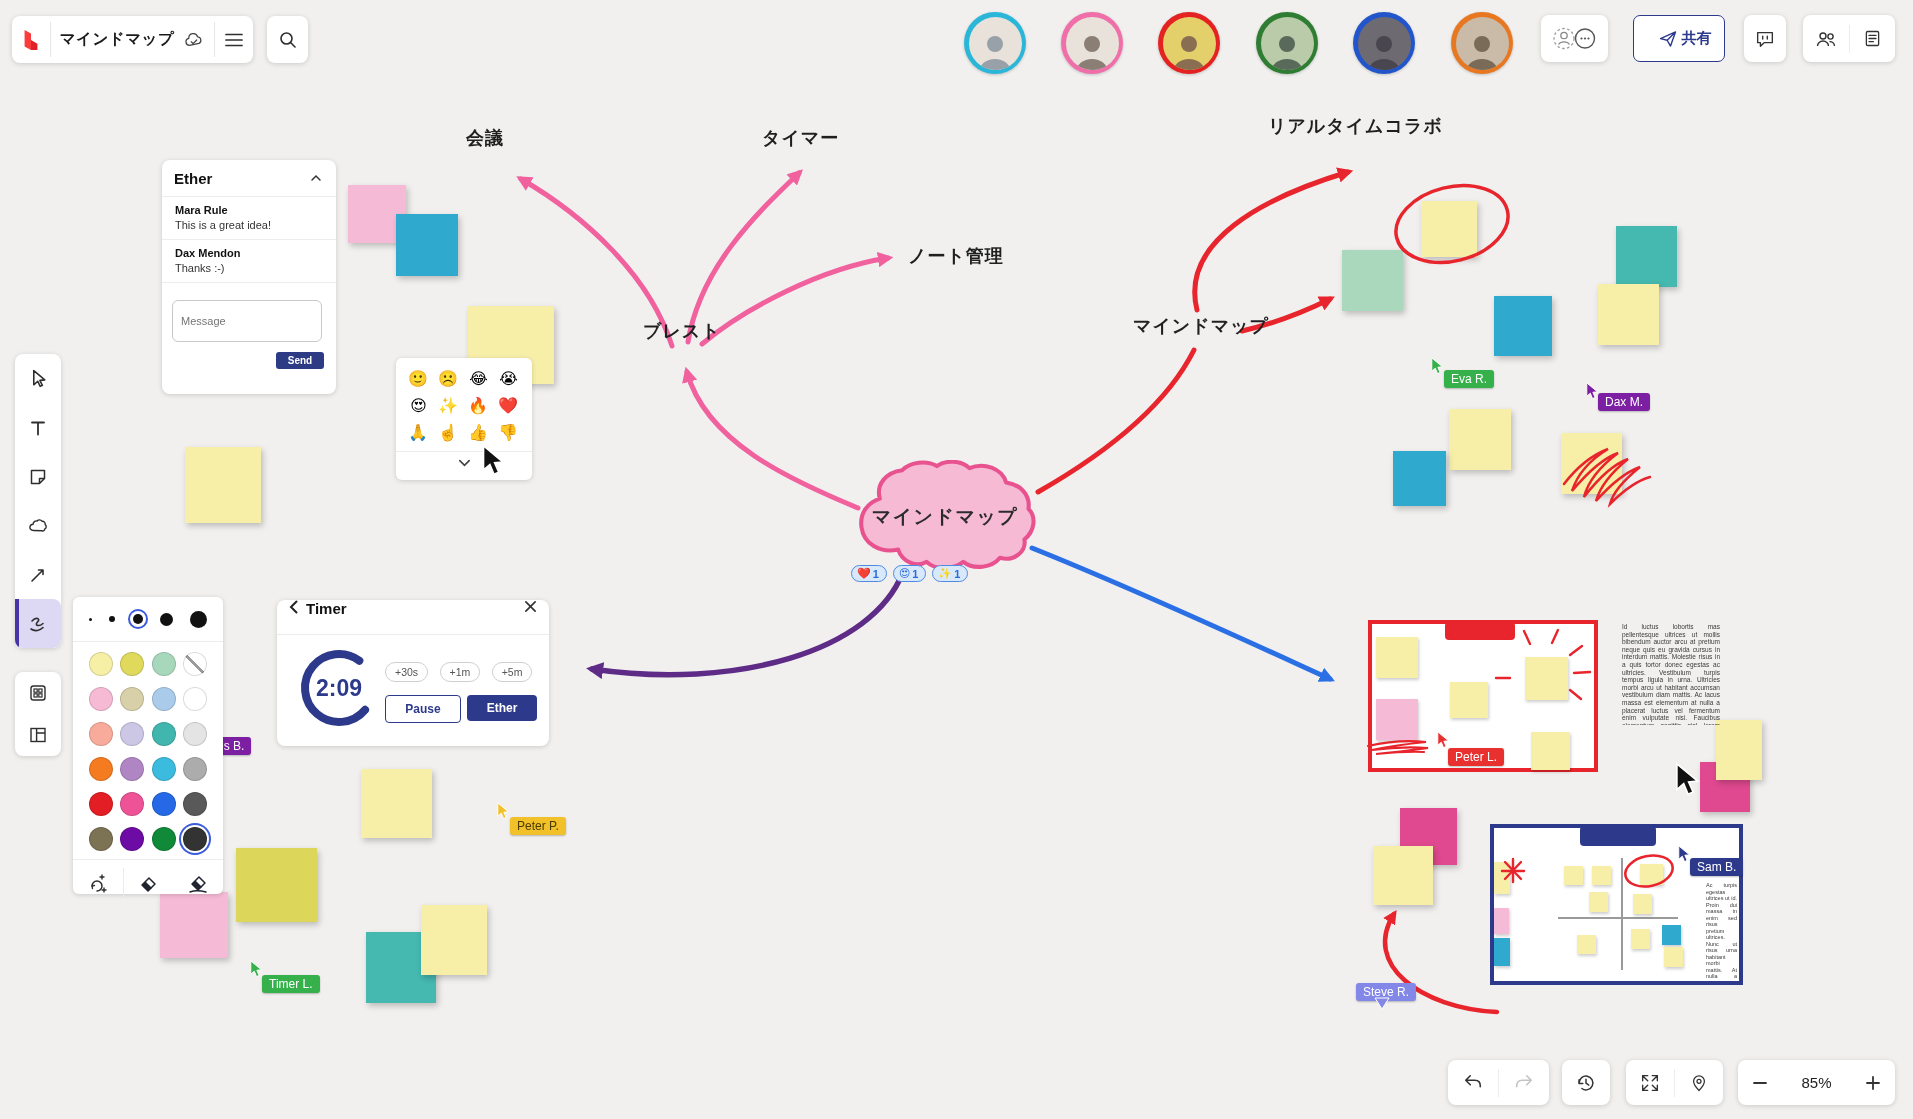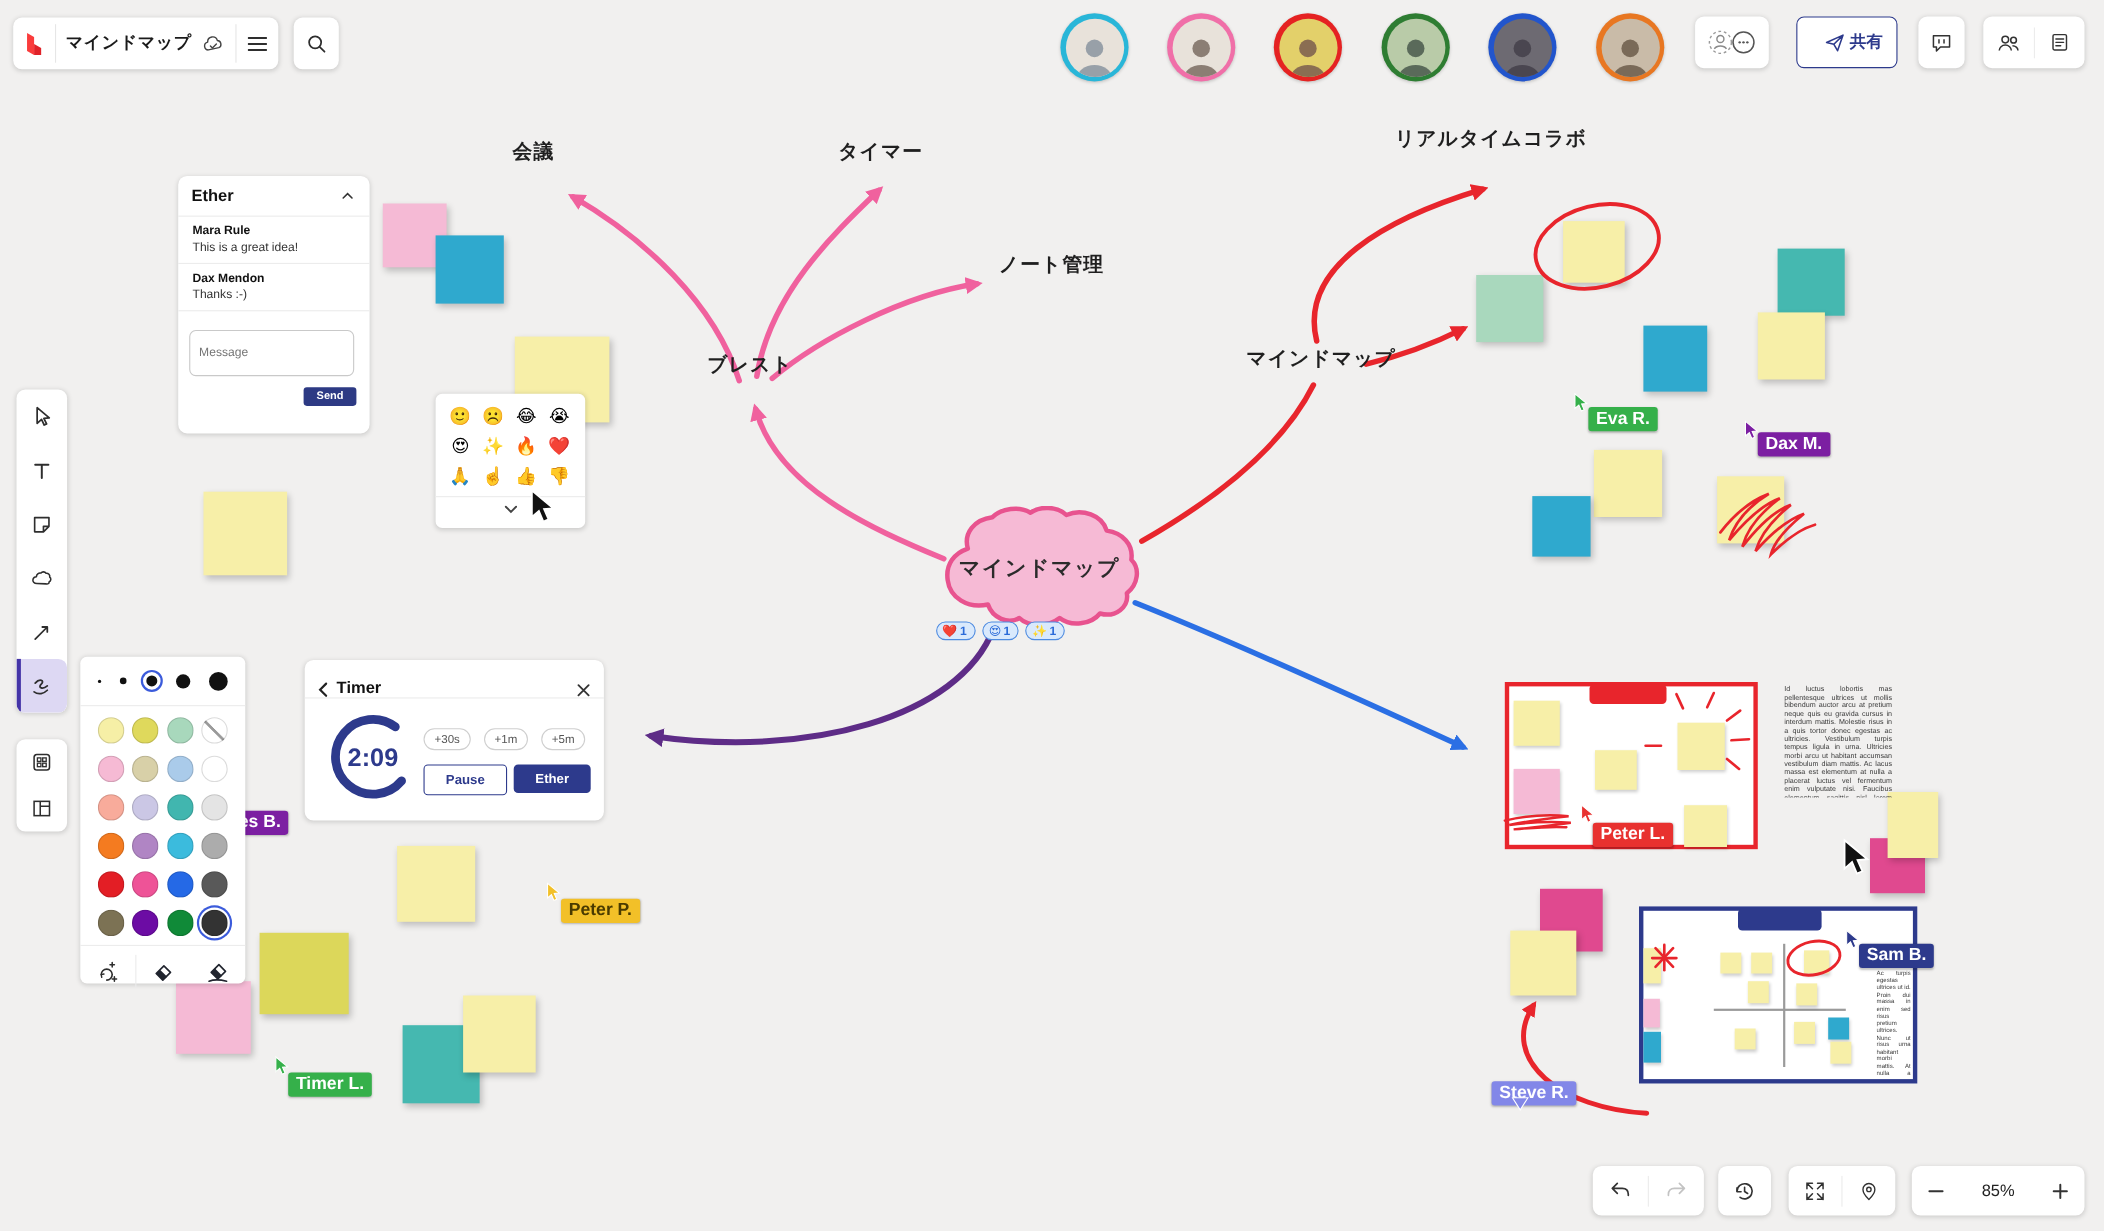--- a/index.html
+++ b/index.html
@@ -5,21 +5,21 @@
   html,body{margin:0;padding:0;background:#e9e9e9;font-family:"Liberation Sans","DejaVu Sans",sans-serif;}
   #canvas{position:relative;width:1913px;height:1119px;background:#F1F0EF;overflow:hidden;}
   .card{background:#fff;border-radius:8px;box-shadow:0 1px 5px rgba(0,0,0,.16);}
   .flexc{display:flex;align-items:center;justify-content:center;}
   #overlay{position:absolute;left:0;top:0;z-index:3;pointer-events:none;}
   .sticky{position:absolute;z-index:1;box-shadow:2px 3px 6px rgba(0,0,0,.22);}
   .frame{position:absolute;z-index:2;background:#fff;}
   .frame .fsticky{position:absolute;box-shadow:1px 2px 3px rgba(0,0,0,.2);}
   .ftab{position:absolute;border-radius:4px;}
   .blabel{position:absolute;z-index:4;font-weight:bold;font-size:18px;color:#1f1f1f;letter-spacing:1px;white-space:nowrap;}
-  .utag{position:absolute;z-index:30;color:#fff;font-size:16px;font-weight:bold;padding:2px 7px;border-radius:3px;white-space:nowrap;box-shadow:0 1px 2px rgba(0,0,0,.25);}
+  .utag{position:absolute;z-index:30;color:#fff;font-size:12px;font-weight:normal;padding:2px 7px;border-radius:3px;white-space:nowrap;box-shadow:0 1px 2px rgba(0,0,0,.25);}
   .utag.darktext{color:#4a3b00;}
   .cur{position:absolute;z-index:31;}
   .panel{position:absolute;z-index:10;}
   .hdr{position:absolute;z-index:20;}
   
   #header-card{left:12px;top:16px;width:241px;height:47px;display:flex;align-items:stretch;}
   .hsec{display:flex;align-items:center;justify-content:center;}
   .hdiv{width:1px;background:#e6e6e6;margin:6px 0;}
   #board-title{font-weight:bold;font-size:15.5px;color:#1a1a1a;letter-spacing:.5px;}
   
@@ -51,21 +51,21 @@
   .sdot.sel{box-shadow:0 0 0 3px #fff,0 0 0 5px #3B5BDB;}
   .swgrid{display:grid;grid-template-columns:repeat(4,1fr);padding:10px 12px 8px;row-gap:11px;justify-items:center;}
   .sw{width:22px;height:22px;border-radius:50%;border:1px solid rgba(0,0,0,.14);cursor:pointer;}
   .sw.sel{box-shadow:0 0 0 2px #fff,0 0 0 4px #3B5BDB;}
   .sw.none-swatch{background-image:linear-gradient(45deg,transparent 45%,#9a9a9a 45%,#9a9a9a 53%,transparent 53%);}
   .cptools{display:flex;align-items:center;border-top:1px solid #ececec;height:45px;}
   .cptool{flex:1;display:flex;align-items:center;justify-content:center;height:100%;cursor:pointer;}
   .cptdiv{width:1px;height:30px;background:#ececec;}
   
   #timer{left:277px;top:600px;width:272px;height:146px;border-radius:8px;}
-  #timer .thead{height:34px;display:flex;align-items:flex-end;padding:0 12px;border-bottom:1px solid #ececec;}
+  #timer .thead{height:34px;display:flex;align-items:flex-start;padding:0 12px;border-bottom:1px solid #ececec;}
   #timer .ttitle{font-weight:bold;font-size:15px;color:#111;margin-left:8px;flex:1;}
   .tpill{display:inline-flex;align-items:center;justify-content:center;border:1px solid #cfcfcf;border-radius:12px;font-size:10.5px;color:#555;padding:3px 9px;margin-right:7px;background:#fff;cursor:pointer;}
   #timer-pause{position:absolute;left:108px;top:95px;width:74px;height:26px;border:1.5px solid #2D3A8C;border-radius:4px;background:#fff;color:#2D3A8C;font-weight:bold;font-size:12px;display:flex;align-items:center;justify-content:center;cursor:pointer;}
   #timer-stop{position:absolute;left:190px;top:95px;width:70px;height:26px;border:none;border-radius:4px;background:#2D3A8C;color:#fff;font-weight:bold;font-size:12px;display:flex;align-items:center;justify-content:center;cursor:pointer;}
   #timer-time{position:absolute;left:16px;top:42px;width:92px;height:92px;display:flex;align-items:center;justify-content:center;font-size:23px;font-weight:bold;color:#2D3A8C;}
   
   #cloudnode{position:absolute;left:850px;top:460px;width:190px;height:112px;z-index:4;}
   #cloudnode span{position:absolute;left:0;right:0;top:44px;text-align:center;font-weight:bold;font-size:19px;color:#2b2b2b;letter-spacing:1.5px;}
   
   #reactions{position:absolute;left:851px;top:565px;display:flex;gap:6px;z-index:5;}
@@ -189,21 +189,21 @@
     <div class="fsticky" style="left: 168px; top: 97px; width: 19px; height: 20px; background-color: rgb(47, 169, 206);"></div>
     <div class="fsticky" style="left: 170px; top: 119px; width: 19px; height: 20px; background-color: rgb(247, 239, 168);"></div>
     <div class="fsticky" style="left: 0px; top: 34px; width: 16px; height: 32px; background-color: rgb(247, 239, 168);"></div>
     <div class="fsticky" style="left: 0px; top: 80px; width: 15px; height: 26px; background-color: rgb(245, 186, 213);"></div>
     <div class="fsticky" style="left: 0px; top: 110px; width: 16px; height: 28px; background-color: rgb(47, 169, 206);"></div>
     <div class="loremtxt" style="left:212px;top:54px;width:31px;height:96px;overflow:hidden;font-size:5.5px;line-height:6.5px">Ac turpis egestas ultrices ut id. Proin dui massa in enim sed risus pretium ultrices. Nunc ut risus urna habitant morbi mattis. At nulla a placerat luctus nisi non vulputate sagittis nisl proin nec.</div>
   </div>
 
   <div class="blabel" style="left:466px;top:126px">会議</div>
   <div class="blabel" style="left:762px;top:126px">タイマー</div>
-  <div class="blabel" style="left:908px;top:228px">ノート管理</div>
+  <div class="blabel" style="left:908px;top:244px">ノート管理</div>
   <div class="blabel" style="left:643px;top:319px">ブレスト</div>
   <div class="blabel" style="left:1133px;top:314px">マインドマップ</div>
   <div class="blabel" style="left:1268px;top:114px">リアルタイムコラボ</div>
 
   <div id="cloudnode">
     <svg width="190" height="112" viewBox="0 0 184 110">
       <path d="M46 88 C28 92 12 82 10 66 C8 52 16 42 28 38 C24 24 34 12 50 10 C58 2 74 0 84 6 C92 0 108 0 116 8 C130 2 148 8 152 22 C166 24 176 34 174 48 C182 56 180 70 170 78 C172 90 160 100 146 96 C138 106 120 108 110 100 C100 108 82 108 74 100 C64 106 50 100 46 88 Z" stroke-width="4" stroke-linejoin="round" stroke="#E8538F" fill="#F6BAD5"></path>
     </svg>
     <span>マインドマップ</span>
   </div>

